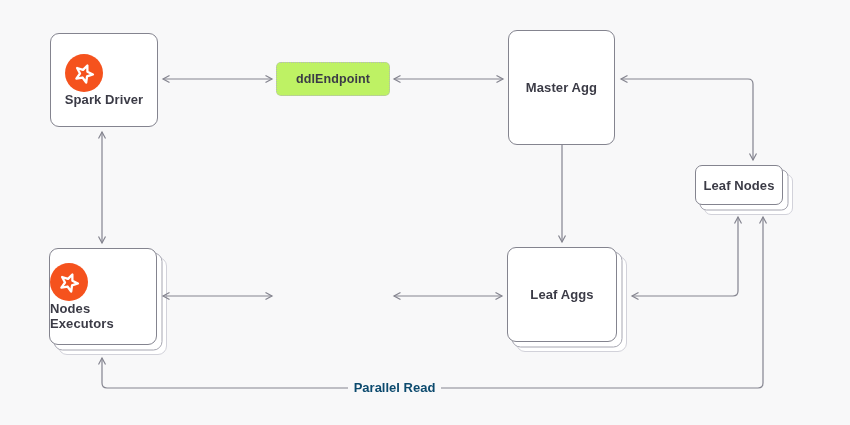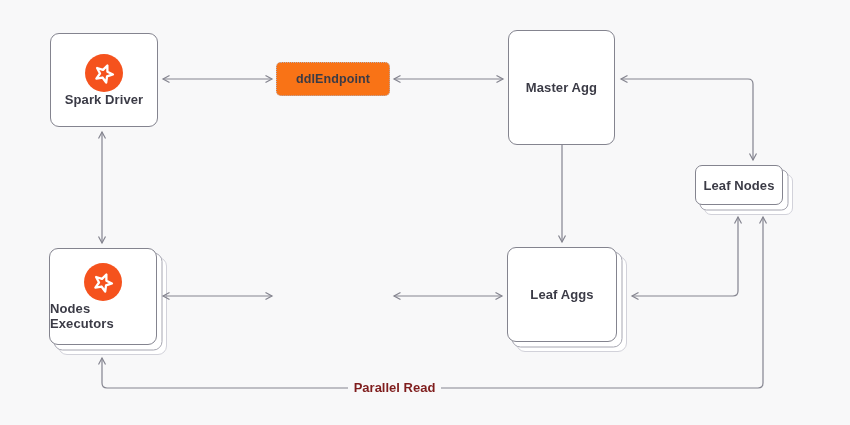--- a/index.html
+++ b/index.html
@@ -42,24 +42,24 @@
     background: #ffffff;
     border-radius: 9px;
     border: 1.5px solid #a6a6b1;
   }
   .stack::before { transform: translate(4.5px, 4.5px); z-index: -1; }
   .stack::after  { transform: translate(9px, 9px); border-color: #d2d2da; z-index: -2; }
 
   .node-inner {
     display: flex;
     flex-direction: column;
-    align-items: center;
+    align-items: flex-start;
   }
   .dashed {
-    background: #f97316;
+    background: #bef264;
     border: 1px dotted #b2b2be;
     border-radius: 5px;
     font-size: 12.5px;
   }
   .spark-driver     { left: 50px;  top: 33px;  width: 108px; height: 94px; }
   .ddl-endpoint     { left: 276px; top: 62px;  width: 114px; height: 34px; }
   .master-agg       { left: 508px; top: 30px;  width: 107px; height: 115px; }
   .leaf-nodes       { left: 695px; top: 165px; width: 88px; height: 40px; border-radius: 7px; }
   .leaf-nodes::before, .leaf-nodes::after { border-radius: 7px; }
   .spark-executors  { left: 49px;  top: 248px; width: 108px; height: 97px; }
@@ -67,21 +67,21 @@
   .child-aggs       { left: 507px; top: 247px; width: 110px; height: 95px; }
 
   .logo-badge { width: 38px; height: 38px; display: block; }
 
   .edge-label {
     position: absolute;
     left: 348px;
     top: 380px;
     width: 93px;
     text-align: center;
-    color: #7f1d1d;
+    color: #0c4a6e;
     font-size: 13px;
     font-weight: 600;
   }
 </style>
 </head>
 <body>
 
 <div class="canvas">
 
   <svg class="arrows" width="850" height="425" viewBox="0 0 850 425">

